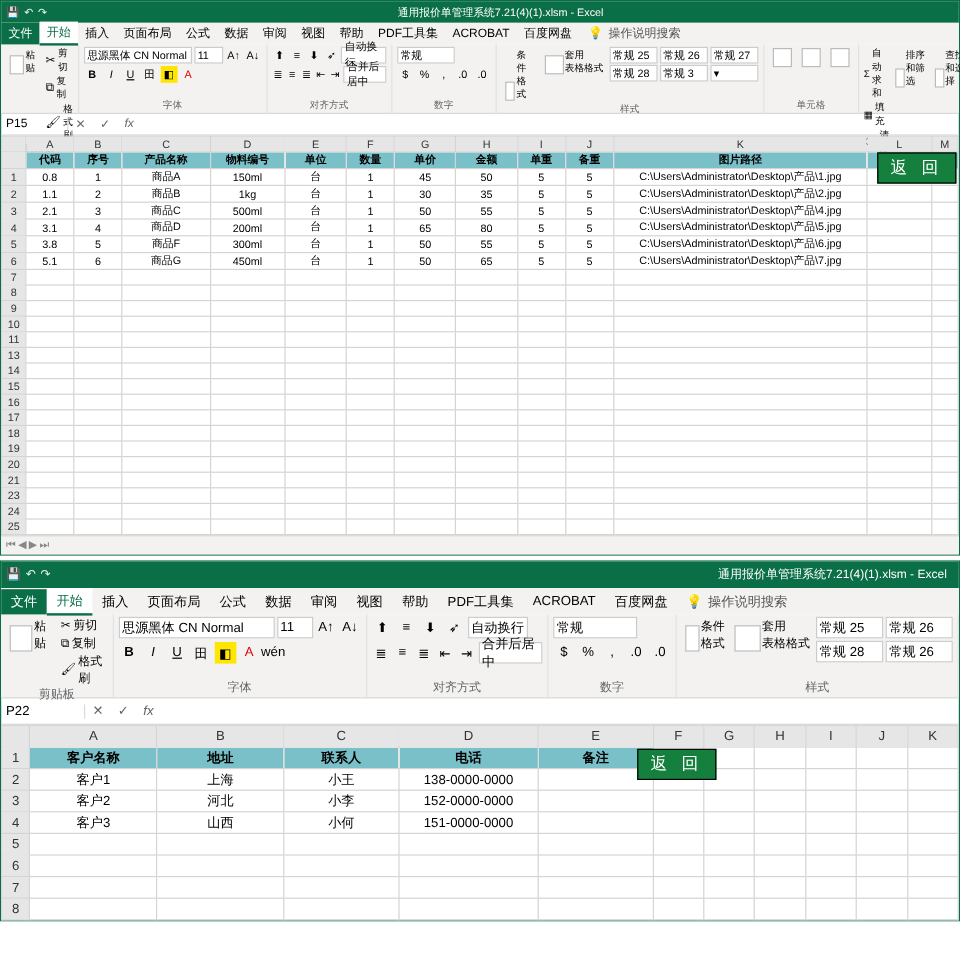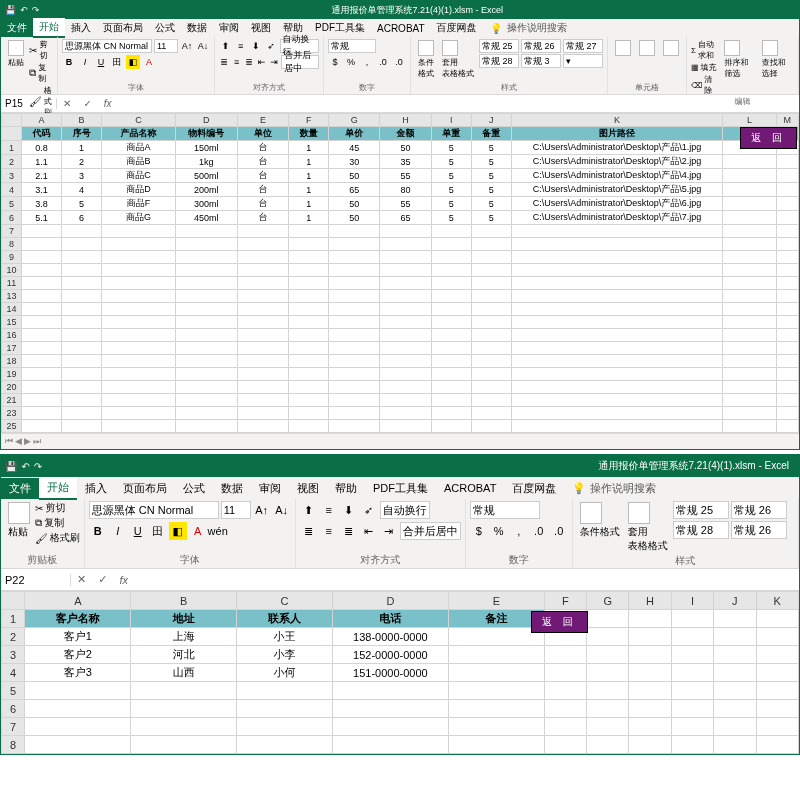--- a/index.html
+++ b/index.html
@@ -11,40 +11,40 @@
   .titlebar .title { flex:1; text-align:center; }
   .ribbon-tabs { background:#f3f2f1; display:flex; align-items:center; font-size:10px; height:18px; }
   .ribbon-tabs .ftab { padding:2px 6px; cursor:pointer; }
   .ribbon-tabs .ftab.file { background:#0a6e47; color:#fff; }
   .ribbon-tabs .ftab.active { background:#fff; border-bottom:2px solid #0a6e47; color:#0a6e47; }
   .ribbon-tabs .tell { color:#555; margin-left:8px; display:flex; align-items:center; gap:4px; }
   .ribbon { background:#f3f2f1; display:flex; height:58px; border-bottom:1px solid #d9d9d9; }
   .grp { border-right:1px solid #e1e1e1; padding:2px 4px 0 4px; display:flex; flex-direction:column; justify-content:space-between; }
   .grp .body { display:flex; gap:2px; align-items:flex-start; }
   .grp .lbl { text-align:center; font-size:8px; color:#666; padding-bottom:1px; }
-  .bigbtn { display:flex; flex-direction:column; align-items:flex-start; gap:1px; padding:1px 3px; cursor:pointer; }
+  .bigbtn { display:flex; flex-direction:row; align-items:flex-end; gap:1px; padding:1px 3px; cursor:pointer; }
   .bigbtn .ico { width:16px; height:16px; background:#fff; border:1px solid #bbb; }
   .bigbtn .t { font-size:8px; }
   .col { display:flex; flex-direction:column; gap:1px; }
   .row { display:flex; gap:2px; align-items:center; }
   .sel { font-size:9px; border:1px solid #ccc; background:#fff; padding:0 2px; height:14px; }
   .btn9 { font-size:9px; border:1px solid #ccc; background:#fff; padding:0 2px; height:14px; cursor:pointer; display:inline-flex; align-items:center; }
   .mini { width:14px; height:14px; border:1px solid transparent; display:inline-flex; align-items:center; justify-content:center; font-size:9px; cursor:pointer; }
   .namebox-row{display:flex;align-items:center;height:18px;border-bottom:1px solid #d9d9d9;font-size:10px;}
   .namebox{width:56px;border-right:1px solid #d9d9d9;padding:0 4px;}
   .fx{padding:0 6px;color:#666;}
   .fxbar{flex:1;padding:0 4px;}
   .sheet-wrap{position:relative;}
   table.sheet{border-collapse:collapse;width:100%;table-layout:fixed;font-size:9px;}
   table.sheet th,table.sheet td{border:1px solid #d4d4d4;height:13px;overflow:hidden;white-space:nowrap;padding:0 2px;}
   table.sheet th{background:#e6e6e6;font-weight:normal;color:#333;text-align:center;}
   table.sheet th.rowh{width:18px;}
   .hdr td{background:#7ac0c8;font-weight:bold;text-align:center;color:#000;}
   .data td{text-align:center;}
-  .float-btn{position:absolute;background:#701a75;color:#fff;font-size:10px;padding:3px 10px;letter-spacing:4px;border:1px solid #000;}
+  .float-btn{position:absolute;background:#15803d;color:#fff;font-size:14px;padding:3px 10px;letter-spacing:4px;border:1px solid #000;}
   .sheet-tabs{display:flex;align-items:center;height:16px;background:#f3f2f1;border-top:1px solid #d9d9d9;font-size:9px;}
   .sheet-tabs .nav{display:flex;gap:2px;padding:0 4px;color:#888;}
   .sheet-tabs .tab{padding:0 6px;border:1px solid #ccc;border-bottom:none;background:#eee;margin-left:-1px;cursor:pointer;}
   .sheet-tabs .tab.active{background:#fff;border-bottom:1px solid #fff;}
   
   .w2 .ribbon-tabs{height:22px;font-size:11px;}
   .w2 .ribbon-tabs .ftab{padding:3px 8px;}
   .w2 .ribbon{height:70px;}
   .w2 .grp .lbl{font-size:10px;}
   .w2 .bigbtn .ico{width:22px;height:22px;}
@@ -621,20 +621,36 @@
             <td></td>
             <td></td>
             <td></td>
             <td></td>
             <td></td>
             <td></td>
             <td></td>
           </tr>
           <tr>
             <th class="rowh">23</th>
+            <td></td>
+            <td></td>
+            <td></td>
+            <td></td>
+            <td></td>
+            <td></td>
+            <td></td>
+            <td></td>
+            <td></td>
+            <td></td>
+            <td></td>
+            <td></td>
+            <td></td>
+          </tr>
+          <tr>
+            <th class="rowh">24</th>
             <td></td>
             <td></td>
             <td></td>
             <td></td>
             <td></td>
             <td></td>
             <td></td>
             <td></td>
             <td></td>
             <td></td>

